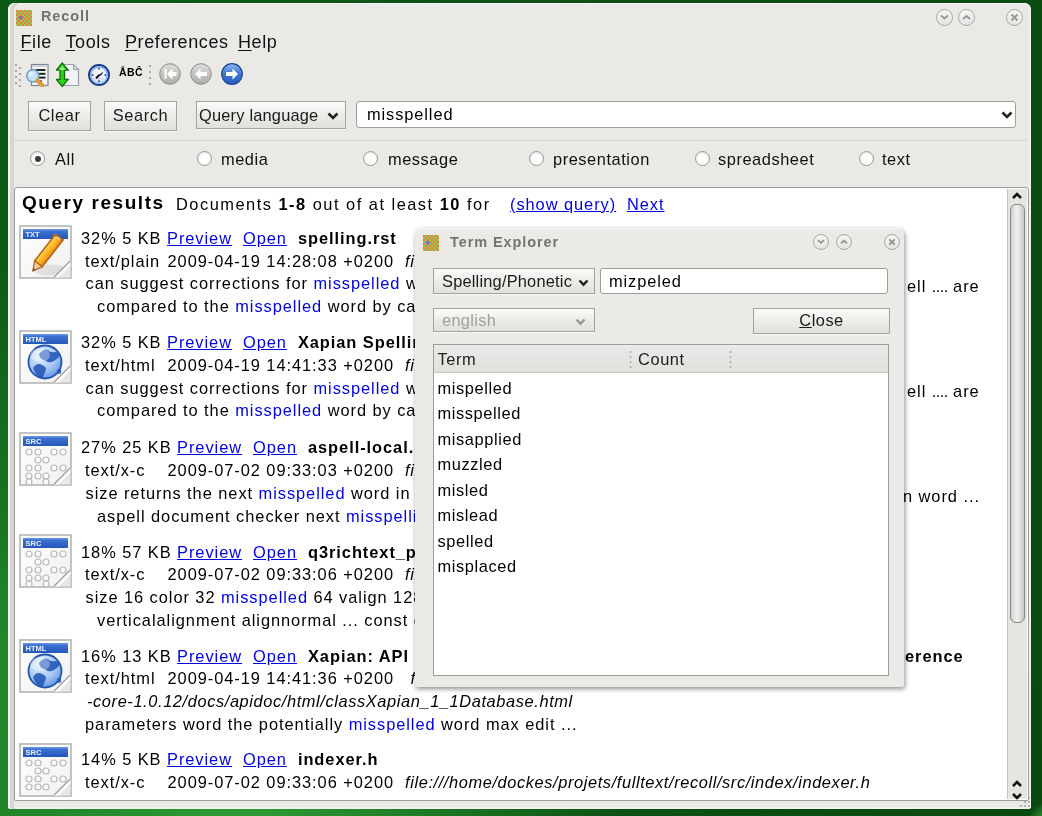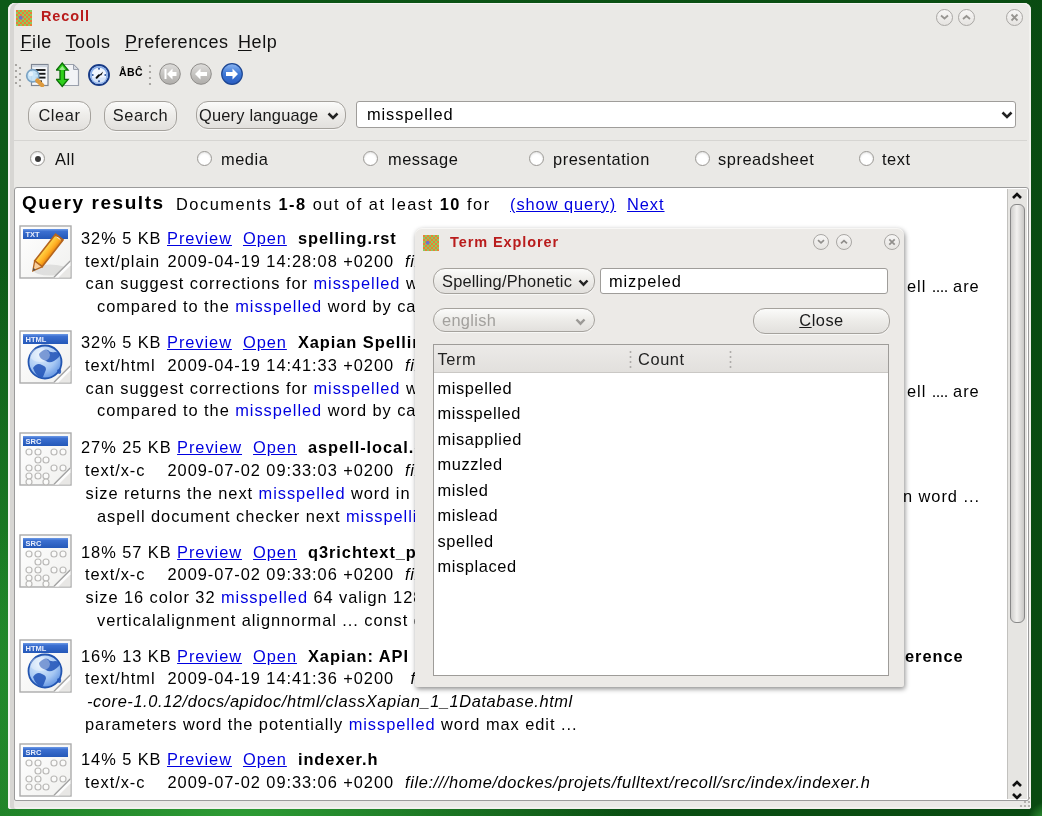--- a/index.html
+++ b/index.html
@@ -6,26 +6,26 @@
  font-family:"Liberation Sans",sans-serif;
  background:
   radial-gradient(circle 26px at 1048px 822px, #3fae43 0%, rgba(63,174,67,0) 80%),
   radial-gradient(circle 520px at 240px 840px, #2f9f36 0%, rgba(47,159,54,0) 75%),
   radial-gradient(circle 600px at -40px 650px, #1f8628 0%, rgba(31,134,40,0) 65%),
   linear-gradient(97deg,#0d5a17 0%, #0b5114 55%, #094a11 100%);}
 .abs{position:absolute}
 #win{position:absolute;left:8px;top:3px;width:1023px;height:806px;
  background:#eae9e6;border-radius:7px 7px 3px 3px;
  box-shadow:inset 2px 0 0 #f4f3f1, inset 6px 0 0 #d7d6d3, inset 0 1px 0 #f6f5f3, inset 0 -2px 0 #f2f1ee, inset -2px 0 0 #f2f1ee;}
-.graytxt{color:#b91c1c;font-weight:bold;font-size:14.5px;letter-spacing:0.9px}
+.graytxt{color:#737373;font-weight:bold;font-size:14.5px;letter-spacing:0.9px}
 #menus{position:absolute;top:32px;left:0;width:100%;height:22px;font-size:18px;letter-spacing:0.6px;color:#111}
 #menus span{position:absolute;top:0}
 #menus u{text-decoration:underline;text-underline-offset:2px}
 .btn{position:absolute;background:linear-gradient(#fbfbfa,#eeedea 45%,#e2e0dd);
- border:1px solid #a5a29d;border-radius:12px;color:#1a1a1a;
+ border:1px solid #a5a29d;border-radius:0;color:#1a1a1a;
  font-size:16.4px;letter-spacing:0.6px;text-align:center;box-shadow:0 1px 0 rgba(255,255,255,.6)}
 .inputbox{position:absolute;background:#fff;border:1px solid #9f9d9a;border-radius:3px;
  font-size:16.4px;letter-spacing:0.9px;color:#000}
 .radio{position:absolute;width:13px;height:13px;border-radius:50%;background:#fff;
  border:1px solid #9a9894;box-shadow:inset 0 1px 2px rgba(0,0,0,.12)}
 .radio .dot{position:absolute;left:3.5px;top:3.5px;width:6px;height:6px;border-radius:50%;background:#3a3a3a}
 .rlabel{position:absolute;font-size:16.4px;letter-spacing:0.55px;color:#111}
 #panel{position:absolute;left:14px;top:187px;width:1013px;height:612px;
  background:#fff;border:1px solid #9b9b9b;border-radius:3px 3px 2px 2px;overflow:hidden}
 .res{position:absolute;font-size:16.4px;letter-spacing:0.95px;color:#000;line-height:22.7px;white-space:nowrap}

